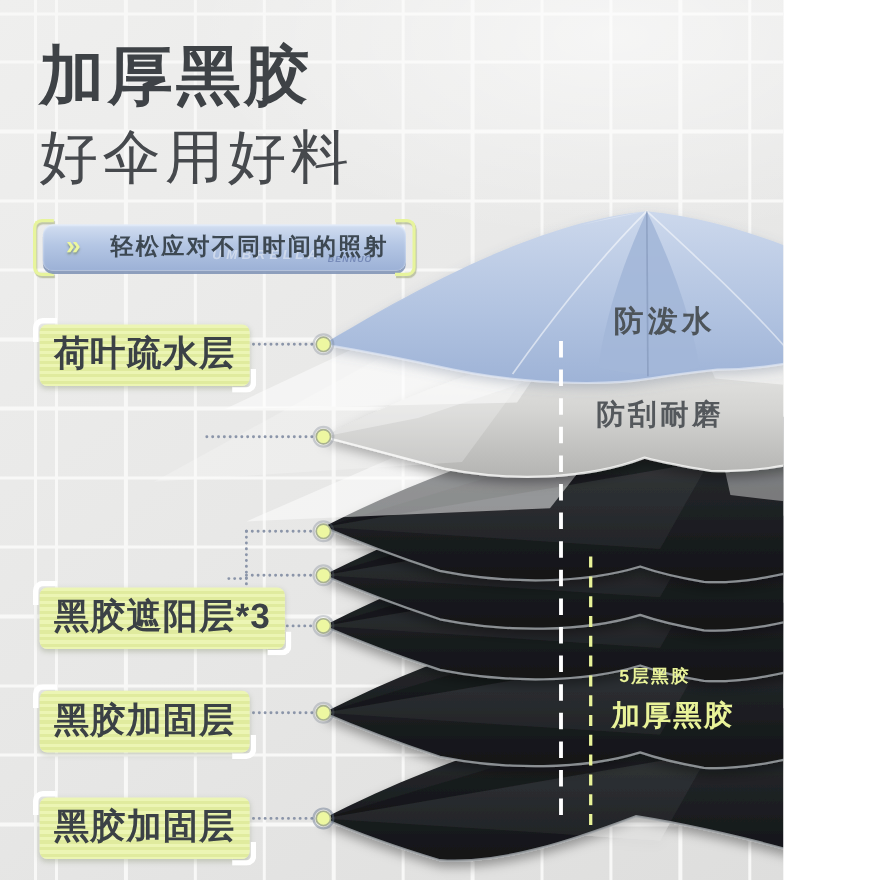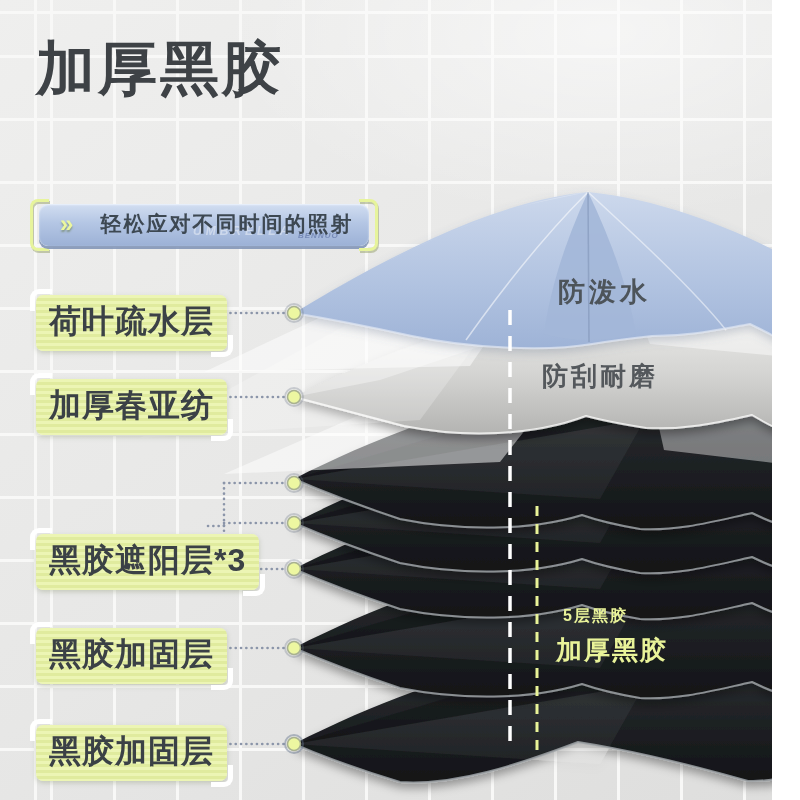--- a/index.html
+++ b/index.html
@@ -1,18 +1,18 @@
 <!DOCTYPE html>
 <html><head>
 <meta charset="utf-8">
 <style>
   html,body{margin:0;padding:0;}
   body{font-family:"Liberation Sans","DejaVu Sans",sans-serif;}
   .stage{
-    position:relative;width:772px;height:800px;overflow:hidden;
+    position:relative;width:712px;height:800px;overflow:hidden;
     background-color:#e9e9e8;
     background-image:
       radial-gradient(ellipse 620px 300px at 78% 4%, rgba(255,255,255,.55), rgba(255,255,255,0) 62%),
       repeating-linear-gradient(90deg, #f8f8f7 0px, #f8f8f7 3px, rgba(248,248,247,0) 3px, rgba(248,248,247,0) 63px),
       repeating-linear-gradient(180deg, #f8f8f7 0px, #f8f8f7 3px, rgba(248,248,247,0) 3px, rgba(248,248,247,0) 63px),
       linear-gradient(145deg,#efefee 0%,#e7e7e6 55%,#dededd 100%);
     background-position:0 0,50px 0,0 55px,0 0;
   }
   .svg-layer{position:absolute;left:0;top:0;z-index:1;}
   .overlay{position:absolute;z-index:2;}
@@ -191,31 +191,31 @@
           <circle cx="294" cy="648" r="6.5" fill="#edf7a1" stroke="#a8b190" stroke-width="1.5"></circle>
         </g>
       <g>
           <circle cx="294" cy="744" r="9" fill="none" stroke="rgba(100,115,140,0.45)" stroke-width="2"></circle>
           <circle cx="294" cy="744" r="6.5" fill="#edf7a1" stroke="#a8b190" stroke-width="1.5"></circle>
         </g>
     </g>
   </svg>
 
   <div class="overlay title-1">加厚黑胶</div>
+  <div class="overlay title-2">好伞用好料</div>
 
   <div class="overlay badge">
     <div class="badge-pill"></div>
     <span class="badge-wm1">UMBRELLA</span>
     <span class="badge-wm2">BENNUO</span>
     <span class="badge-chevron">»</span>
     <span class="badge-text">轻松应对不同时间的照射</span>
   </div>
 
   <div class="overlay callout co1">荷叶疏水层</div>
-  <div class="overlay callout co2">加厚春亚纺</div>
   <div class="overlay callout co3">黑胶遮阳层*3</div>
   <div class="overlay callout co4">黑胶加固层</div>
   <div class="overlay callout co5">黑胶加固层</div>
 
   <div class="overlay ann ann-scratch">防刮耐磨</div>
   <div class="overlay ann ann-water">防泼水</div>
   <div class="overlay ann ann-note1">5层黑胶</div>
   <div class="overlay ann ann-note2">加厚黑胶</div>
 
 </div>

